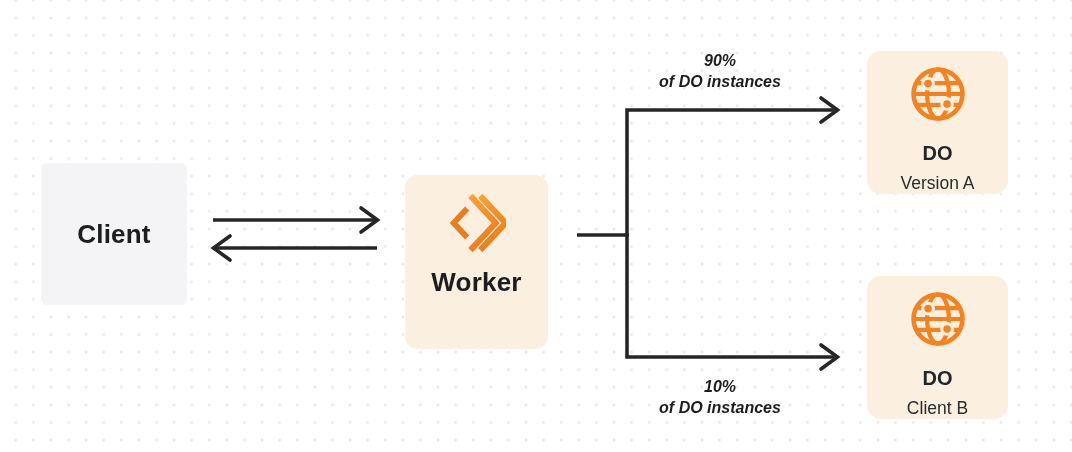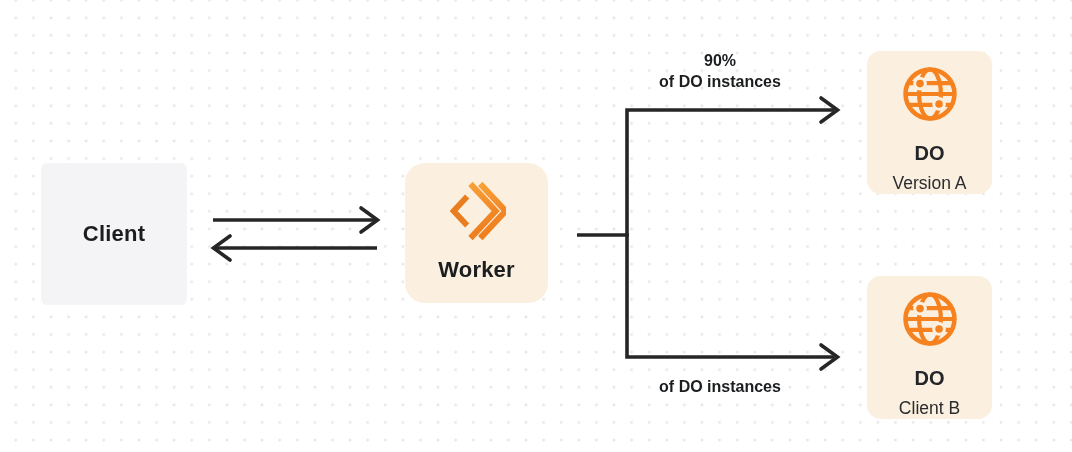--- a/index.html
+++ b/index.html
@@ -14,41 +14,41 @@
     overflow:hidden;
   }
   .connector-layer{position:absolute;left:0;top:0;width:1072px;height:452px;}
   .node{position:absolute;display:flex;flex-direction:column;align-items:center;box-sizing:border-box;}
   .node-client{
     left:41px;top:163px;width:146px;height:142px;
     background:#f4f4f6;border-radius:6px;
     justify-content:center;
   }
   .node-worker{
-    left:405px;top:163px;width:143px;height:140px;
-    background:#fbefdf;border-radius:20px;
+    left:405px;top:175px;width:143px;height:174px;
+    background:#fbefdf;border-radius:13px;
     padding-top:18px;
   }
   .node-do{
-    width:125px;height:143px;
+    width:141px;height:143px;
     background:#fbefdf;border-radius:14px;
     padding-top:14px;
   }
   .node-do-a{left:867px;top:51px;}
   .node-do-b{left:867px;top:276px;}
   .node-label{
-    font-size:22px;font-weight:700;color:#1b1d1f;letter-spacing:.2px;line-height:26px;
+    font-size:26px;font-weight:700;color:#1b1d1f;letter-spacing:.2px;line-height:26px;
   }
   .worker-label{margin-top:16px;}
   .do-title{font-size:20px;font-weight:700;color:#232528;line-height:24px;margin-top:18px;}
   .do-subtitle{font-size:17.5px;font-weight:400;color:#2a2c2e;line-height:22px;margin-top:7px;}
   .branch-label{
     position:absolute;left:570px;width:300px;
     text-align:center;
-    font-size:16px;font-weight:700;color:#1b1d1f;line-height:21px;
+    font-size:16px;font-weight:700;color:#1b1d1f;line-height:21px;font-style:italic;
   }
   .branch-label-top{top:50px;}
   .branch-label-bottom{top:376px;}
   .icon-block{display:block;}
 </style>
 </head>
 <body>
 
 <div class="canvas">
 
@@ -124,16 +124,17 @@
     </svg>
     <span class="do-title">DO</span>
     <span class="do-subtitle">Client B</span>
   </div>
 
   <div class="branch-label branch-label-top">
     <div>90%</div>
     <div>of DO instances</div>
   </div>
   <div class="branch-label branch-label-bottom">
+    <div>10%</div>
     <div>of DO instances</div>
   </div>
 
 </div>
 
 </body></html>

